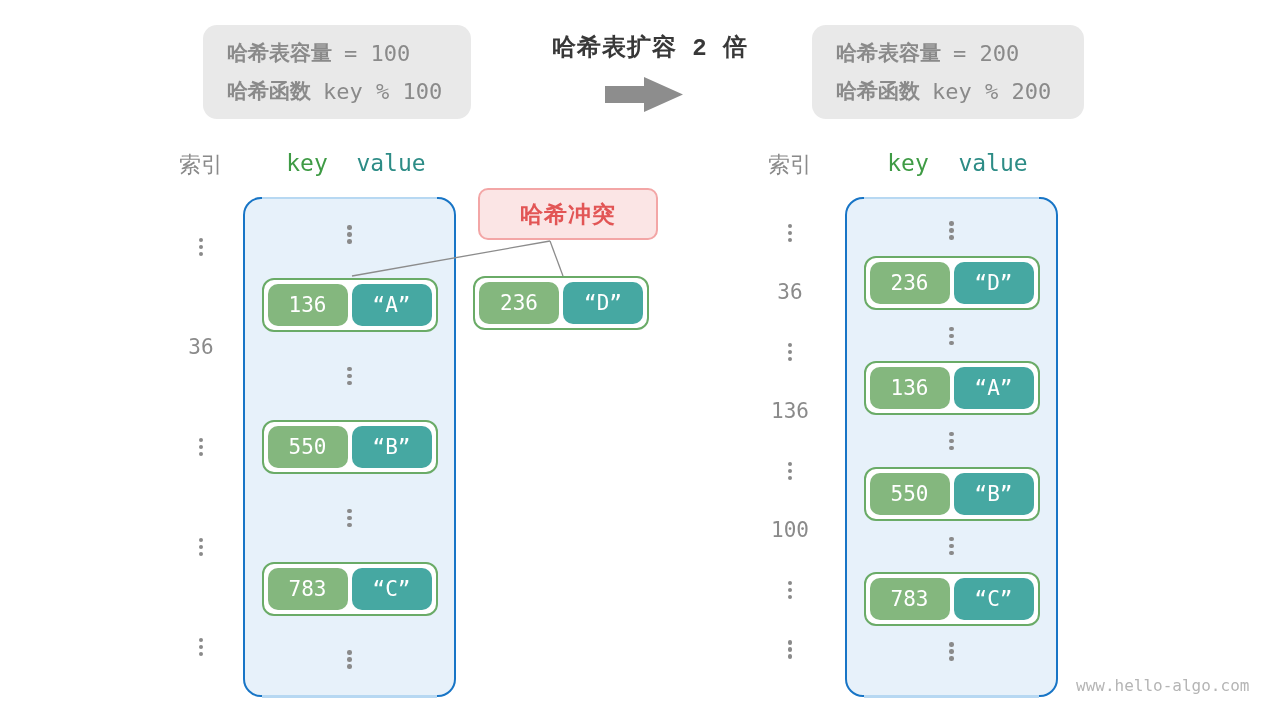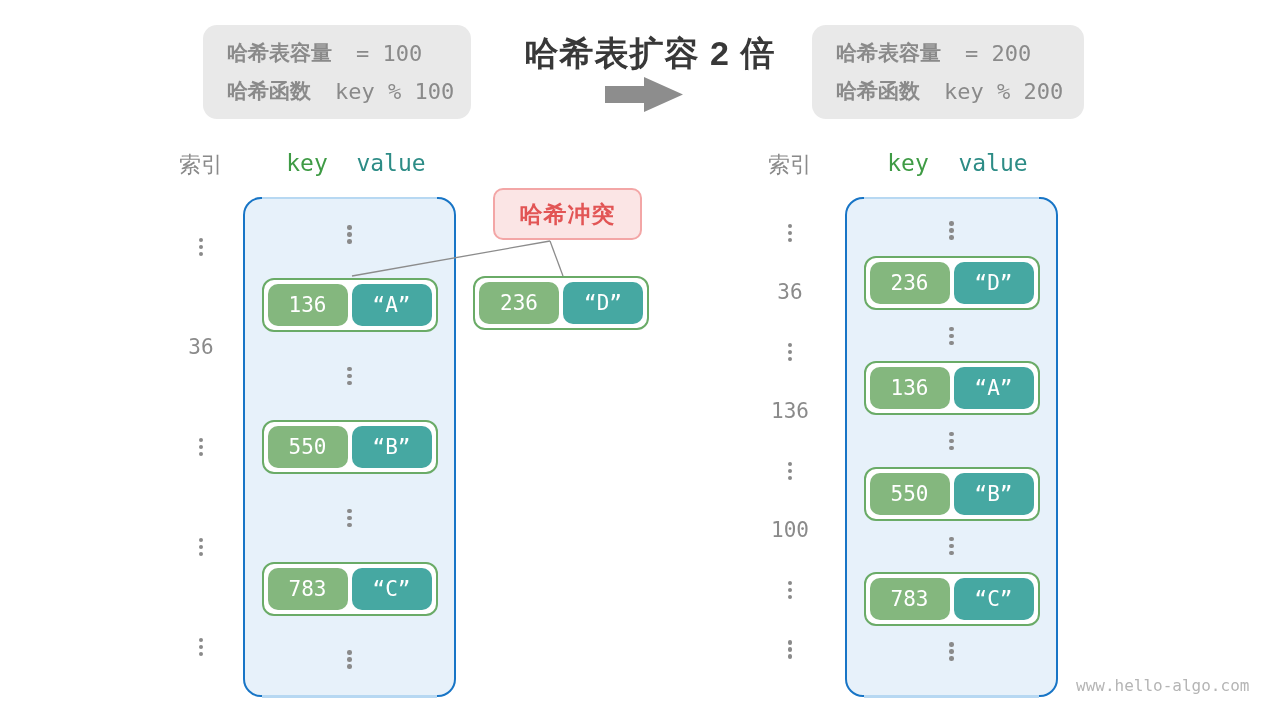--- a/index.html
+++ b/index.html
@@ -3,27 +3,27 @@
 <meta charset="utf-8">
 <style>
   html,body{margin:0;padding:0;background:#fff;}
   #stage{position:relative;width:1280px;height:720px;background:#fff;overflow:hidden;
          font-family:"Liberation Sans",sans-serif;}
   .abs{position:absolute;box-sizing:border-box;}
 
   
   .note{background:var(--note-fill,#e9e9e9);border-radius:14px;color:var(--muted-text,#8a8a8a);
         padding:9px 0 0 24px;}
-  .note-line{height:38px;display:flex;align-items:center;gap:24px;font-size:21px;}
+  .note-line{height:38px;display:flex;align-items:center;gap:12px;font-size:21px;}
   .note-line .lbl{font-weight:bold;}
   .note-line .val{font-family:"DejaVu Sans Mono",monospace;font-size:22px;}
 
   
-  .title{font-size:34px;font-weight:bold;color:var(--title-text,#383838);text-align:center;
-         letter-spacing:1px;}
+  .title{font-size:24px;font-weight:bold;color:var(--title-text,#383838);text-align:center;
+         letter-spacing:1px;font-family:Liberation Mono, monospace;}
 
   
   .hdr{font-size:22px;text-align:center;}
   .hdr.idxh{color:var(--muted-text,#8a8a8a);}
   .hdr.keyh{color:var(--key-header,#3f9b45);font-family:"DejaVu Sans Mono",monospace;font-size:23px;}
   .hdr.valh{color:var(--value-header,#2d8c86);font-family:"DejaVu Sans Mono",monospace;font-size:23px;}
 
   
   .col{display:flex;flex-direction:column;}
   .row{flex:1;display:flex;align-items:center;justify-content:center;}
@@ -172,21 +172,21 @@
           <i></i>
         </span>
       </div>
   </div>
 
   <svg class="abs overlay" style="left:0;top:0;" width="1280" height="720" viewBox="0 0 1280 720">
     <line x1="550" y1="241" x2="352" y2="276" stroke="#8c8c8c" stroke-width="1.3"></line>
     <line x1="550" y1="241" x2="563" y2="276" stroke="#8c8c8c" stroke-width="1.3"></line>
   </svg>
 
-  <div class="collision abs" style="left:478px;top:188px;width:149px;height:52px;margin-left:15px;">哈希冲突</div>
+  <div class="collision abs" style="left:478px;top:188px;width:180px;height:52px;">哈希冲突</div>
 
   <div class="pair abs" style="left:473px;top:276px;">
     <span class="cell key">236</span>
     <span class="cell value">“D”</span>
   </div>
 
   <div class="hdr idxh abs" style="left:750px;top:150px;width:80px;">索引</div>
   <div class="hdr keyh abs" style="left:868px;top:150px;width:80px;">key</div>
   <div class="hdr valh abs" style="left:953px;top:150px;width:80px;">value</div>
 

